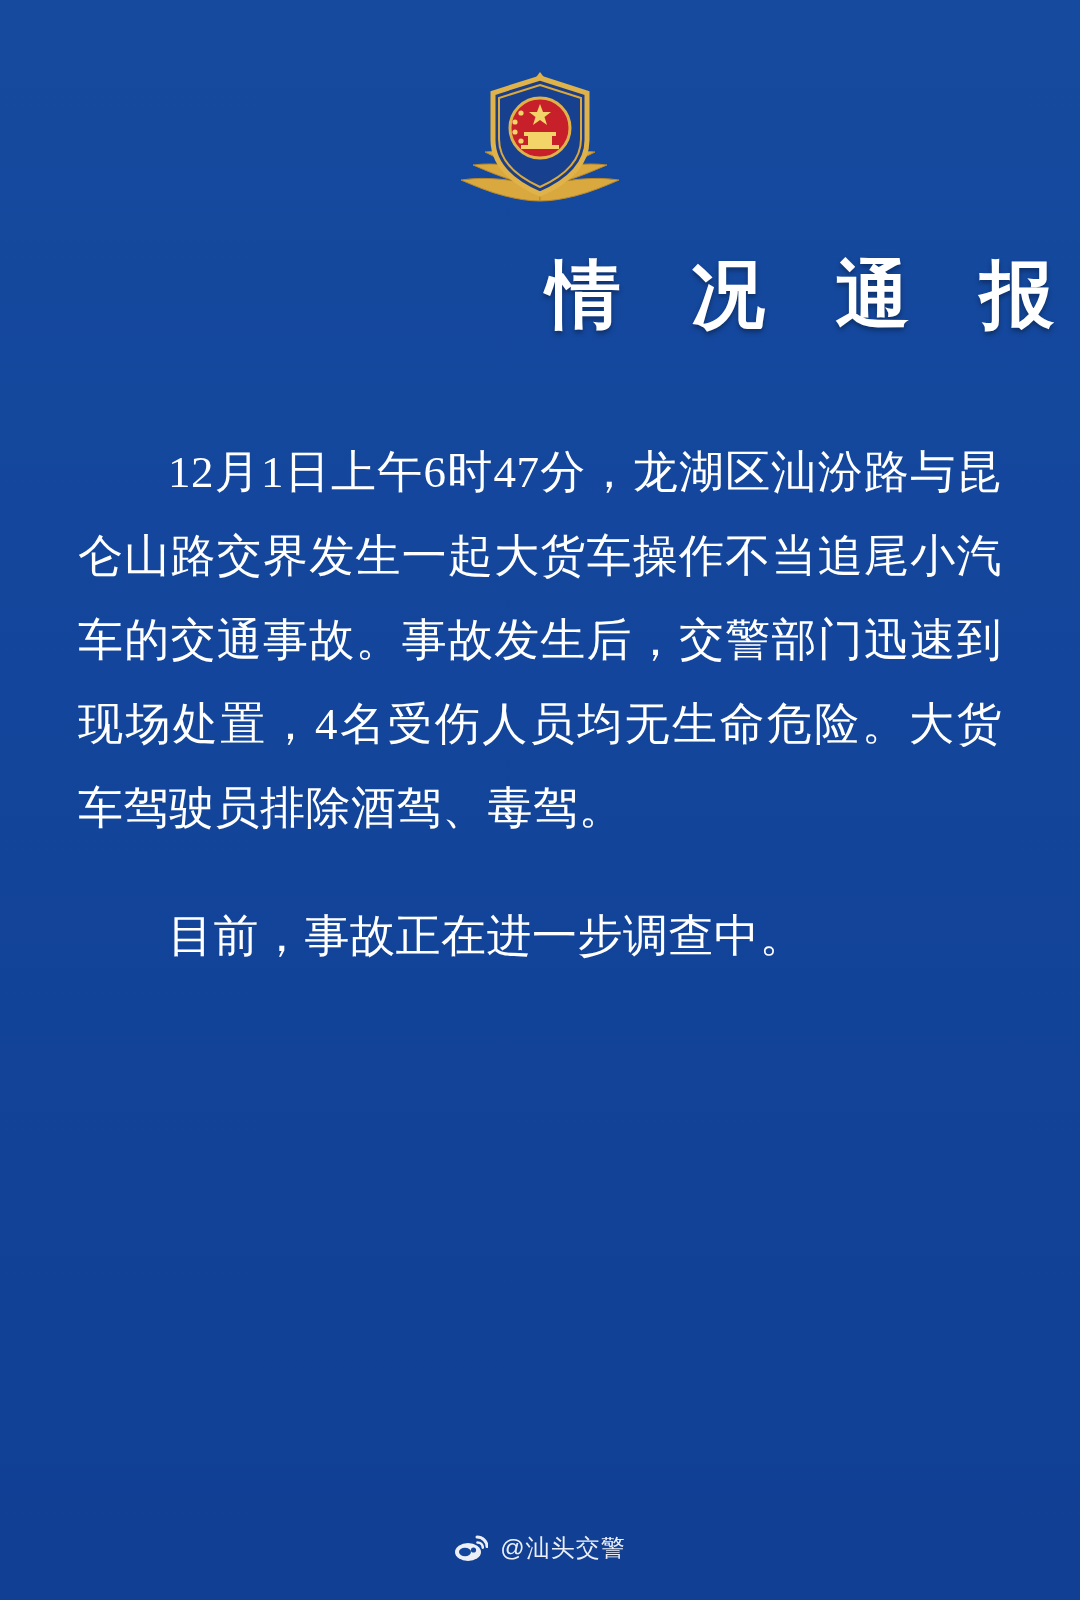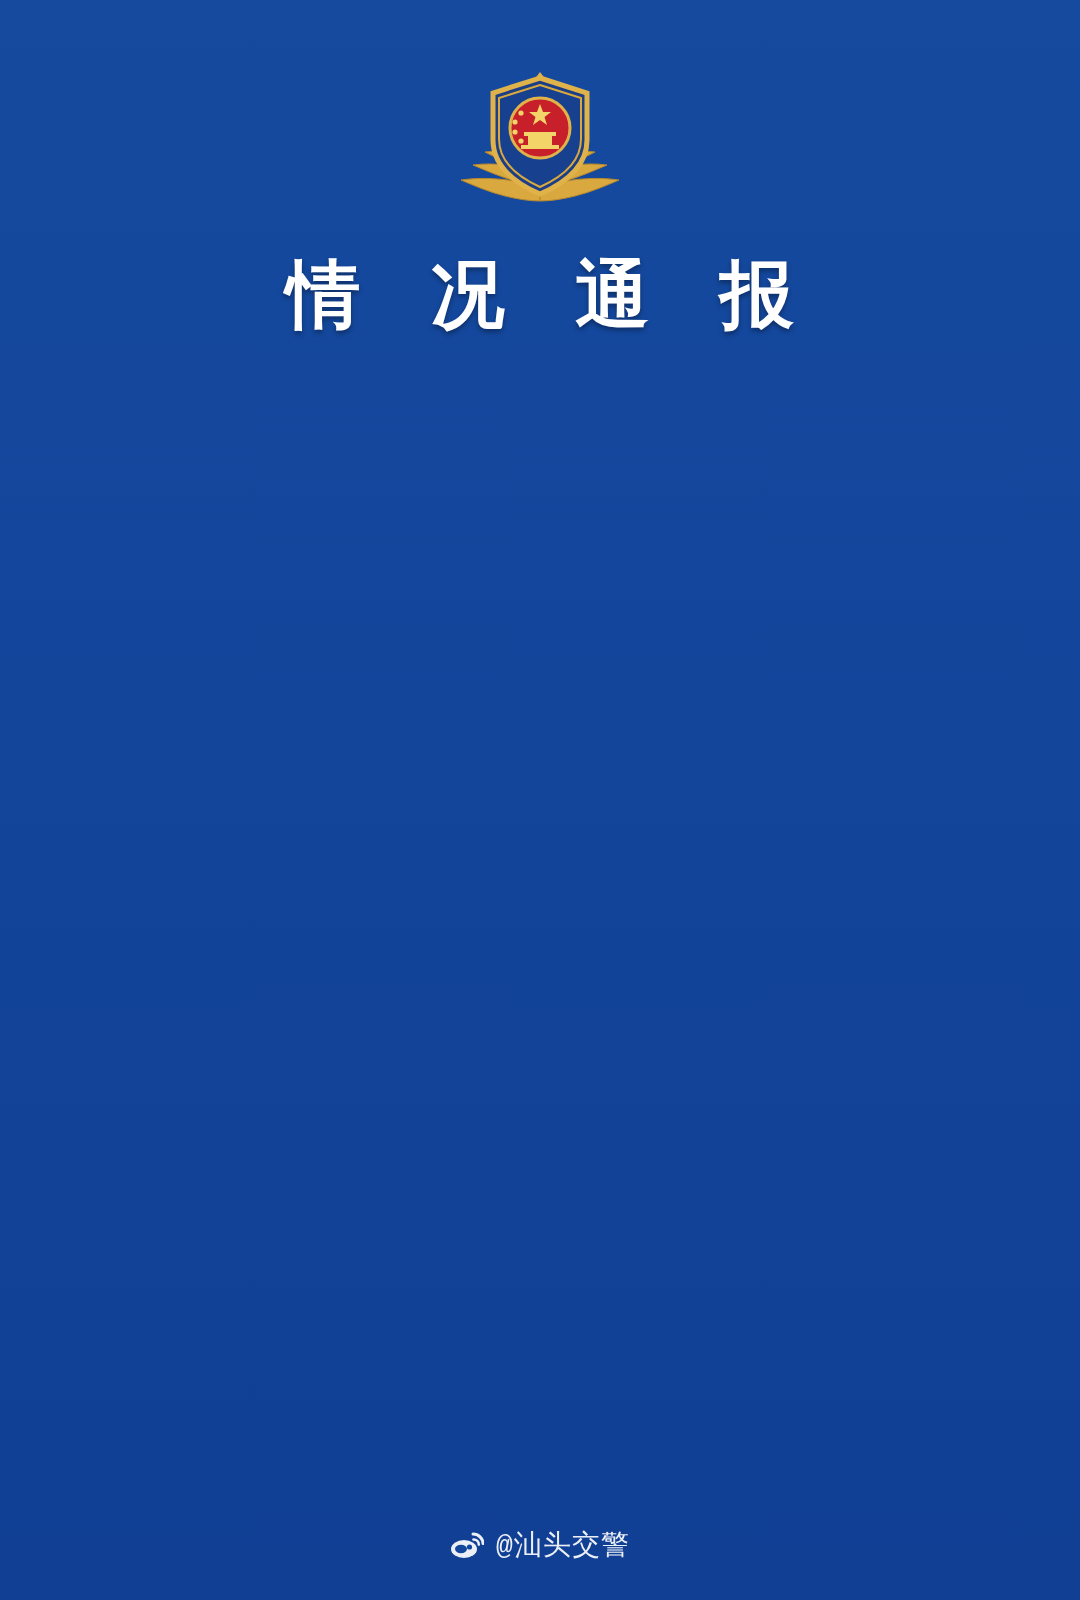--- a/index.html
+++ b/index.html
@@ -37,21 +37,21 @@
     height: 150px;
   }
   .emblem svg { display: block; }
 
   
   .title {
     position: absolute;
     top: 255px;
     left: 0;
     width: 100%;
-    text-align: center;
+    text-align: right;
     font-size: 74px;
     font-weight: bold;
     letter-spacing: 26px;
     text-indent: 26px;
     font-family: "Liberation Serif", "DejaVu Serif", serif;
     text-shadow: 0 3px 5px rgba(0,0,0,0.35);
     line-height: 1.1;
   }
 
   
@@ -96,22 +96,22 @@
     justify-content: center;
     gap: 12px;
     opacity: 0.92;
   }
   .weibo-icon {
     width: 34px;
     height: 28px;
     display: inline-block;
   }
   .footer-label {
-    font-size: 28px;
-    font-family: Liberation Mono, monospace;
+    font-size: 24px;
+    font-family: Liberation Sans, sans-serif;
     letter-spacing: 1px;
   }
 </style>
 </head>
 <body>
 
 <div class="page">
 
   <div class="emblem-wrap">
     <div class="emblem">
@@ -145,20 +145,24 @@
           <rect x="76" y="77" width="38" height="4"></rect>
         </g>
 
         <path d="M95 4 L101 12 L95 10 L89 12 Z" fill="#e0b24a"></path>
       </svg>
     </div>
   </div>
 
   <div class="title">情 况 通 报</div>
 
+  <div class="body-text">
+    <p class="para">12月1日上午6时47分，龙湖区汕汾路与昆仑山路交界发生一起大货车操作不当追尾小汽车的交通事故。事故发生后，交警部门迅速到现场处置，4名受伤人员均无生命危险。大货车驾驶员排除酒驾、毒驾。</p>
+    <p class="para second">目前，事故正在进一步调查中。</p>
+  </div>
 
 
   <div class="footer">
     <span class="weibo-icon">
       <svg viewBox="0 0 34 28" width="34" height="28" aria-hidden="true">
         <ellipse cx="14" cy="18" rx="13" ry="9" fill="#ffffff"></ellipse>
         <ellipse cx="11" cy="18" rx="6" ry="4.2" fill="#14479e"></ellipse>
         <circle cx="19.5" cy="16" r="2.6" fill="#14479e"></circle>
         <path d="M23 3 C28.5 3 33 7.3 33 12.6" fill="none" stroke="#ffffff" stroke-width="3" stroke-linecap="round"></path>
         <path d="M23.5 8.5 C26.5 8.5 28.8 10.8 28.8 13.6" fill="none" stroke="#ffffff" stroke-width="2.6" stroke-linecap="round"></path>

